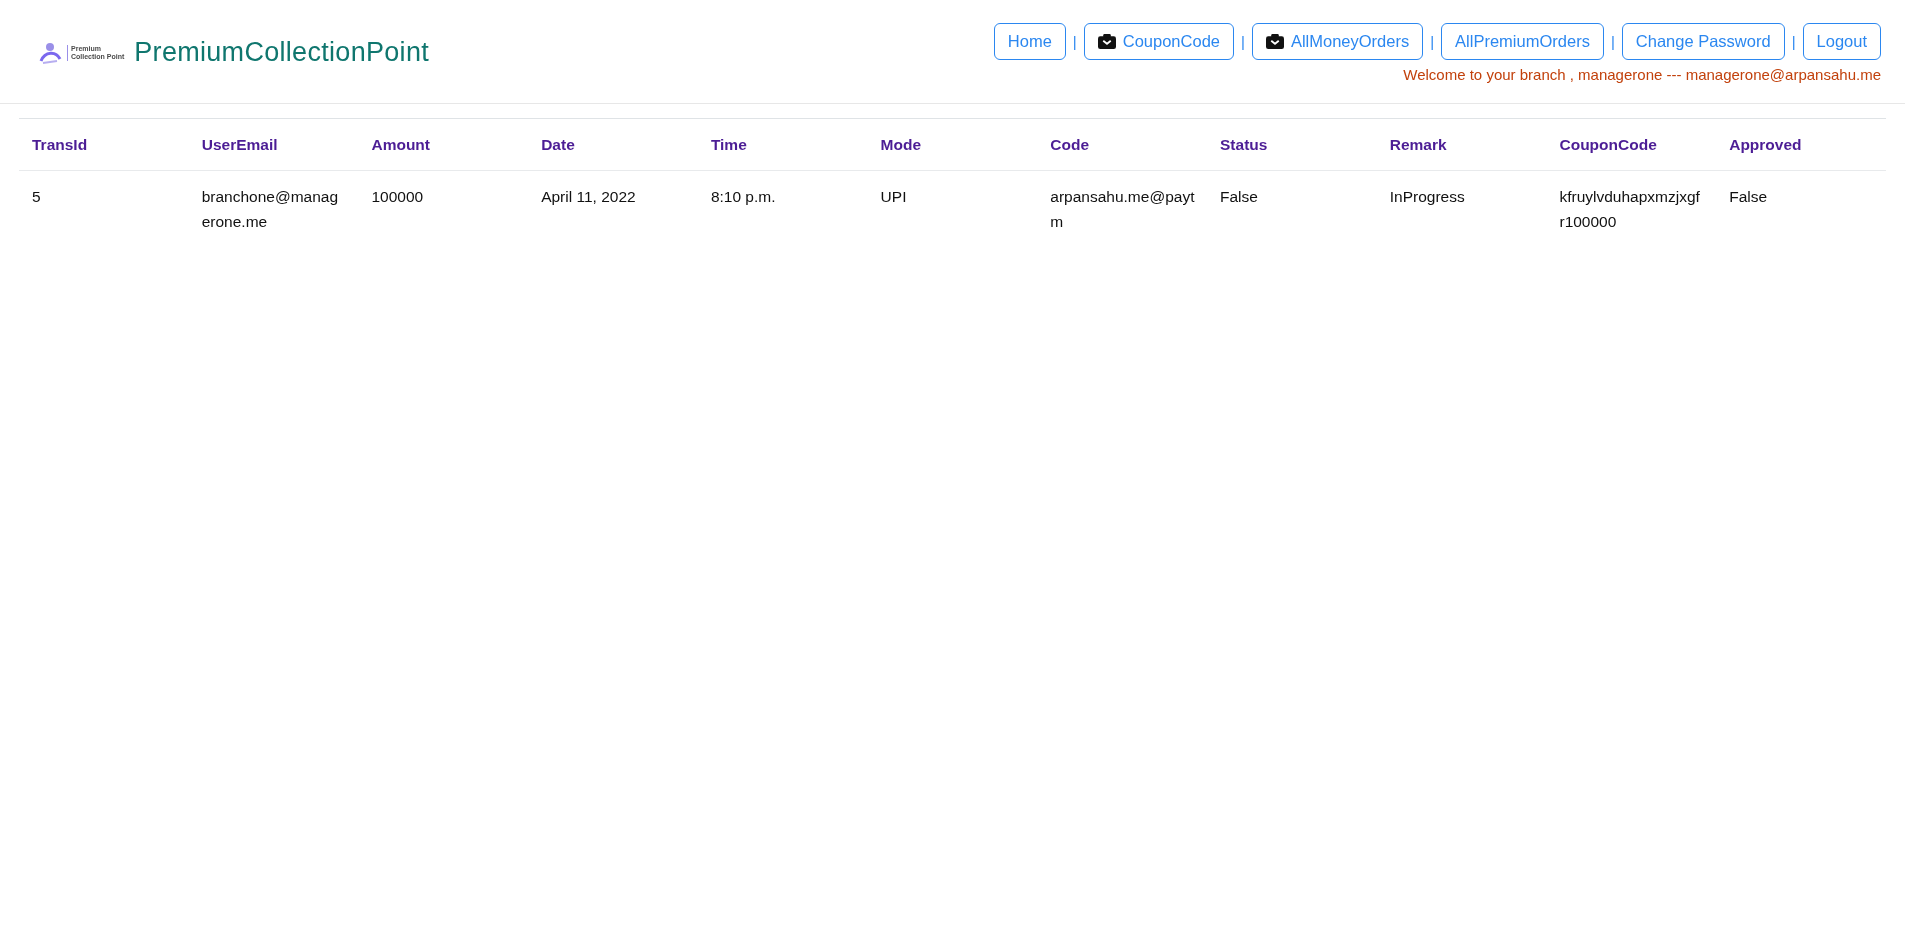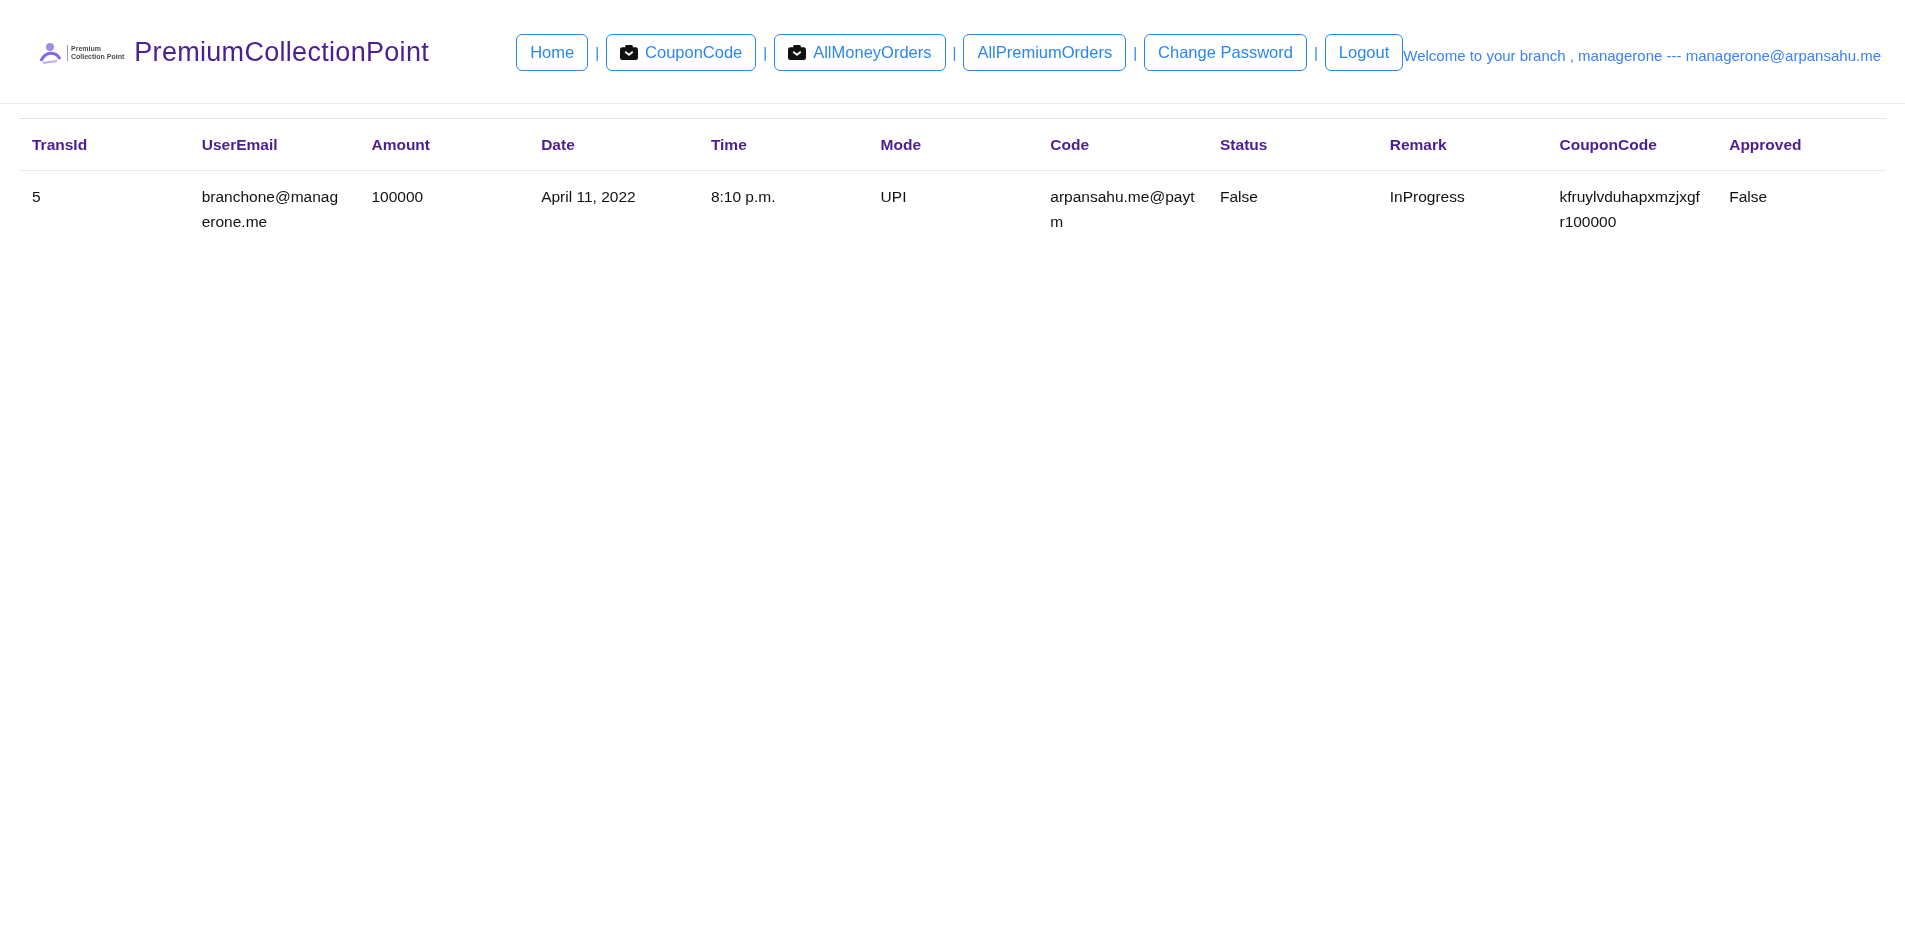--- a/index.html
+++ b/index.html
@@ -7,30 +7,30 @@
               font-family:"Liberation Sans", sans-serif; color:#212529; }
 
   
   .navbar { display:flex; justify-content:space-between; align-items:center;
             padding:10px 24px 8px 38px; border-bottom:1px solid #e7e7e7;
             min-height:104px; background:#fff; }
   .brand { display:flex; align-items:center; gap:10px; cursor:pointer; }
   .logo { display:flex; align-items:center; gap:3px; }
   .logo-text { font-size:7px; line-height:8px; color:#4a4a4a; font-weight:bold;
                border-left:1px solid #9a8fe8; padding-left:3px; }
-  .brand-name { font-size:27px; color:#4c1d95; letter-spacing:0.3px; }
+  .brand-name { font-size:27px; color:#0f766e; letter-spacing:0.3px; }
 
-  .nav-right { display:flex; flex-direction:row; align-items:center; }
+  .nav-right { display:flex; flex-direction:column; align-items:flex-end; }
   .nav-buttons { display:flex; align-items:center; gap:7px; }
   .nav-btn { display:flex; align-items:center; gap:7px; background:#fff;
              border:1px solid #2b87f0; color:#2b87f0; font-size:16.5px;
              padding:8px 13px; border-radius:6px; cursor:pointer; white-space:nowrap;
              font-family:"Liberation Sans", sans-serif; }
   .nav-sep { color:#2b87f0; font-size:15px; }
-  .welcome { margin-top:6px; font-size:15px; color:#3b82f6; }
+  .welcome { margin-top:6px; font-size:15px; color:#c2410c; }
 
   
   .form-row { display:flex; align-items:center; margin:118px 0 0 130px; }
   .page-title { font-size:34px; color:#4b4b4b; letter-spacing:0.3px; font-weight:normal; }
   .trans-input { width:256px; height:52px; border:1px solid #ced4da; border-radius:30px;
                  padding:0 20px; font-size:15px; outline:none; margin-left:2px;
                  font-family:"Liberation Sans", sans-serif; }
   .trans-input::placeholder { color:#6e6e6e; font-weight:bold; opacity:1; }
   .action-select { width:253px; height:48px; border:1px solid #ced4da; border-radius:2px;
                    margin-left:5px; font-size:17px; color:#212529; padding:0 14px;

